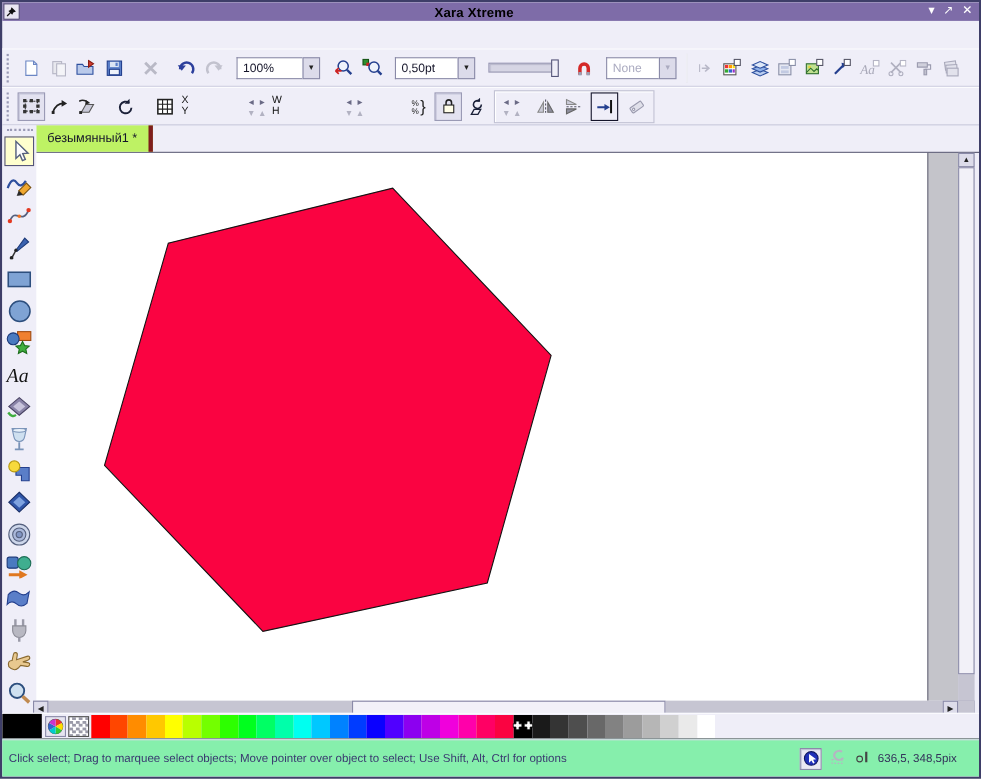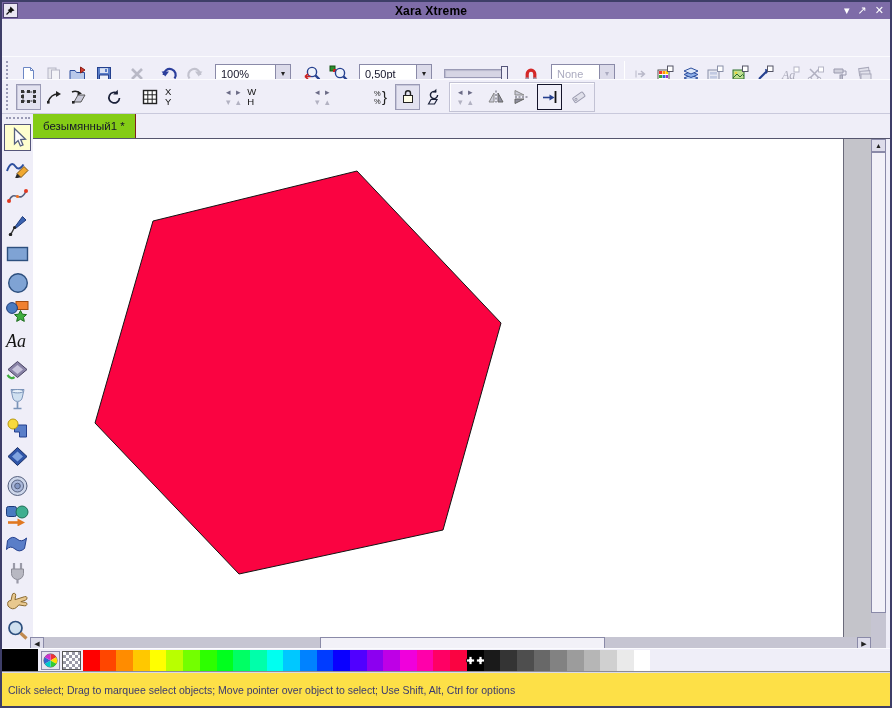--- a/index.html
+++ b/index.html
@@ -12,21 +12,21 @@
   .titlebar .title{flex:1;text-align:center;color:#000000;font-weight:bold;font-size:12px;letter-spacing:.2px;}
   .titlebar .tbuttons{display:flex;gap:8px;margin-right:6px;}
   .titlebar .tbuttons span{color:#FFFFFF;font-size:11px;line-height:15px;cursor:default;}
   
   .menubar{position:absolute;left:0;top:17px;right:0;height:25px;display:flex;align-items:center;gap:16px;padding-left:16px;font-size:11.5px;}
   .menubar .mitem{cursor:default;}
   .ul{text-decoration:underline;}
   
   .toolbar{position:absolute;left:0;right:0;display:flex;align-items:center;background:#EFEEF8;
     border-top:1px solid #FBFBFE;border-bottom:1px solid #C9C9DC;padding-left:3px;}
-  .toolbar1{top:54px;height:35px;}
+  .toolbar1{top:42px;height:35px;}
   .toolbar2{top:77px;height:35px;}
   .tb-handle{width:6px;height:26px;margin:0 4px 0 1px;border-left:2px dotted #9A9AB5;}
   .toolbox .tb-handle{width:24px;height:5px;margin:3px 3px 2px 3px;border-left:none;border-top:2px dotted #9A9AB5;}
   .tb-gap{height:1px;}
   .tb-sep{width:1px;height:26px;background:#C2C2D4;border-right:1px solid #FFF;margin:0 3px;}
   .tb-btn{height:26px;min-width:25px;display:flex;align-items:center;justify-content:center;border:1px solid transparent;padding:0 1px;}
   .tb-btn.pressed{border:1px solid #9A9AB5;background:#E3E2F0;box-shadow:inset 1px 1px 0 #C6C6DA;}
   .tb-btn.outlined{border:1px solid #14142A;}
   .tb-ic{display:flex;align-items:center;justify-content:center;}
   .tb-combo{display:flex;height:20px;align-items:stretch;}
@@ -37,21 +37,21 @@
   .tb-slider{position:relative;width:64px;height:16px;display:flex;align-items:center;}
   .slider-groove{width:58px;height:9px;background:#D6D5E4;border:1px solid #9A9AB5;box-shadow:inset 1px 1px 1px #B8B8CC;}
   .slider-handle{position:absolute;right:0;top:0;width:7px;height:16px;background:#EFEEF8;border:1px solid #55557A;}
   .tb-label2{display:flex;flex-direction:column;font-size:9.5px;line-height:10px;color:#111;margin:0 2px;}
   .tb-nudge{display:grid;grid-template-columns:10px 10px;line-height:10px;font-size:9px;text-align:center;margin:0 2px;}
   .tb-nudge .n1{color:#6A6A85;}
   .tb-nudge .n2{color:#B2B2C2;}
   .tb-frame{display:flex;align-items:center;border:1px solid #C2C2D4;box-shadow:inset 1px 1px 0 #FFF;height:30px;padding:0 3px;margin-left:4px;}
   
   .tabbar{position:absolute;left:31px;top:112px;right:0;height:25px;border-bottom:1px solid #55556E;display:flex;align-items:flex-end;}
-  .tab{height:24px;padding:0 10px;background:#84cc16;border-right:1px solid #7f1d1d;display:flex;align-items:center;font-size:11.5px;}
+  .tab{height:24px;padding:0 10px;background:#bef264;border-right:4px solid #7f1d1d;display:flex;align-items:center;font-size:11.5px;}
   
   .toolbox{position:absolute;left:0;top:112px;width:31px;bottom:60px;background:#EFEEF8;display:flex;flex-direction:column;align-items:center;}
   .tool{width:27px;height:27px;margin-bottom:2px;display:flex;align-items:center;justify-content:center;border:1px solid transparent;}
   .tool.active{background:#FFFFCE;border:1px solid #55557A;}
   
   .canvas{position:absolute;left:31px;top:137px;width:810px;height:498px;background:#FFFFFF;}
   .canvas svg{display:block;}
   .graystrip{position:absolute;left:841px;top:137px;width:28px;height:498px;background:#C4C4CA;border-left:1px solid #6A6A7A;}
   
   .vscroll{position:absolute;left:869px;top:137px;width:15px;height:511px;background:#C6C5D2;}
@@ -65,21 +65,21 @@
   .corner{position:absolute;left:869px;top:635px;width:15px;height:13px;background:#C6C5D2;}
   
   .palette{position:absolute;left:0;right:0;bottom:35px;height:23px;background:#EFEEF8;border-top:1px solid #FBFBFE;display:flex;align-items:center;}
   .cur-color{width:36px;height:23px;}
   .pal-btn{width:19px;height:19px;margin-left:3px;background:#E6E5F0;border:1px solid #8A8AA8;display:flex;align-items:center;justify-content:center;}
   .nocolor{width:19px;height:19px;margin-left:2px;border:1px solid #555;
     background:repeating-conic-gradient(#9A9AA8 0% 25%, #FFF 0% 50%) 0 0/6px 6px;}
   .swatches{display:flex;margin-left:2px;height:21px;}
   .swatch{width:16.7px;height:21px;position:relative;display:flex;align-items:center;justify-content:center;gap:1px;}
   
-  .statusbar{position:absolute;left:0;right:0;bottom:0;height:35px;background:#fde047;border-top:2px groove #DADAE8;display:flex;align-items:center;font-size:10.5px;color:#3A3A70;padding:0 6px;}
+  .statusbar{position:absolute;left:0;right:0;bottom:0;height:35px;background:#86efac;border-top:2px groove #DADAE8;display:flex;align-items:center;font-size:10.5px;color:#3A3A70;padding:0 6px;}
   .statusbar .msg{flex:1;}
   .statusbar .inds{display:flex;align-items:center;gap:7px;}
   .livebox{width:20px;height:20px;border:1px solid #8A8AA8;box-shadow:inset 1px 1px 0 #C6C6DA;display:flex;align-items:center;justify-content:center;background:#E9E8F3;}
   .coords{color:#33335A;min-width:86px;text-align:left;}
 </style>
 </head>
 <body>
 
 <div class="window">
 
@@ -699,15 +699,32 @@
         <div class="swatch" style="background: rgb(156, 156, 156);"></div>
         <div class="swatch" style="background: rgb(182, 182, 182);"></div>
         <div class="swatch" style="background: rgb(208, 208, 208);"></div>
         <div class="swatch" style="background: rgb(234, 234, 234);"></div>
         <div class="swatch" style="background: rgb(255, 255, 255);"></div>
       </div>
   </div>
 
   <div class="statusbar">
     <span class="msg">Click select; Drag to marquee select objects; Move pointer over object to select; Use Shift, Alt, Ctrl for options</span>
+    <span class="inds">
+      <span class="livebox">
+          <svg width="15" height="15">
+            <circle cx="7.5" cy="7.5" r="6.2" fill="#2030B8" stroke="#101860"></circle>
+            <path d="M5.5 3.5 v8 l2.2-2.2 1.5 2.8 1.4-.8 -1.4-2.6 2.8-.4z" fill="#FFF"></path>
+          </svg>
+        </span>
+      <span><svg width="16" height="16">
+            <path d="M11.5 3.5 a4.5 4 0 1 0 1 5.5" fill="none" stroke="#B5B5C2" stroke-width="2"></path>
+            <rect x="2.5" y="10.5" width="9" height="3.5" fill="none" stroke="#B5B5C2" stroke-dasharray="1.5 1.5"></rect>
+          </svg></span>
+      <span><svg width="14" height="14">
+            <circle cx="4.5" cy="9" r="2.6" fill="none" stroke="#444"></circle>
+            <path d="M10.5 2.5 v9.5" stroke="#444" stroke-width="2"></path>
+          </svg></span>
+      <span class="coords">636,5, 348,5pix</span>
+    </span>
   </div>
 
 </div>
 
 </body></html>

